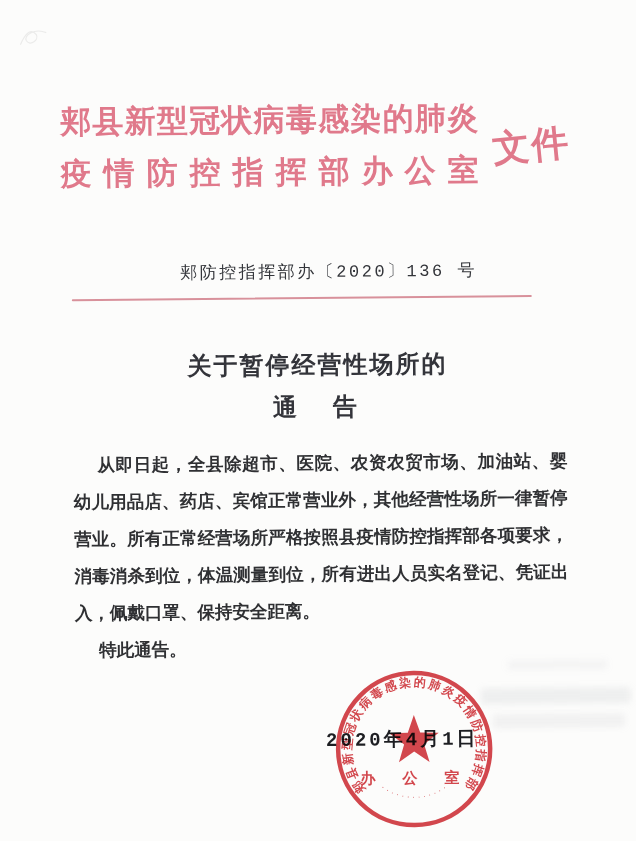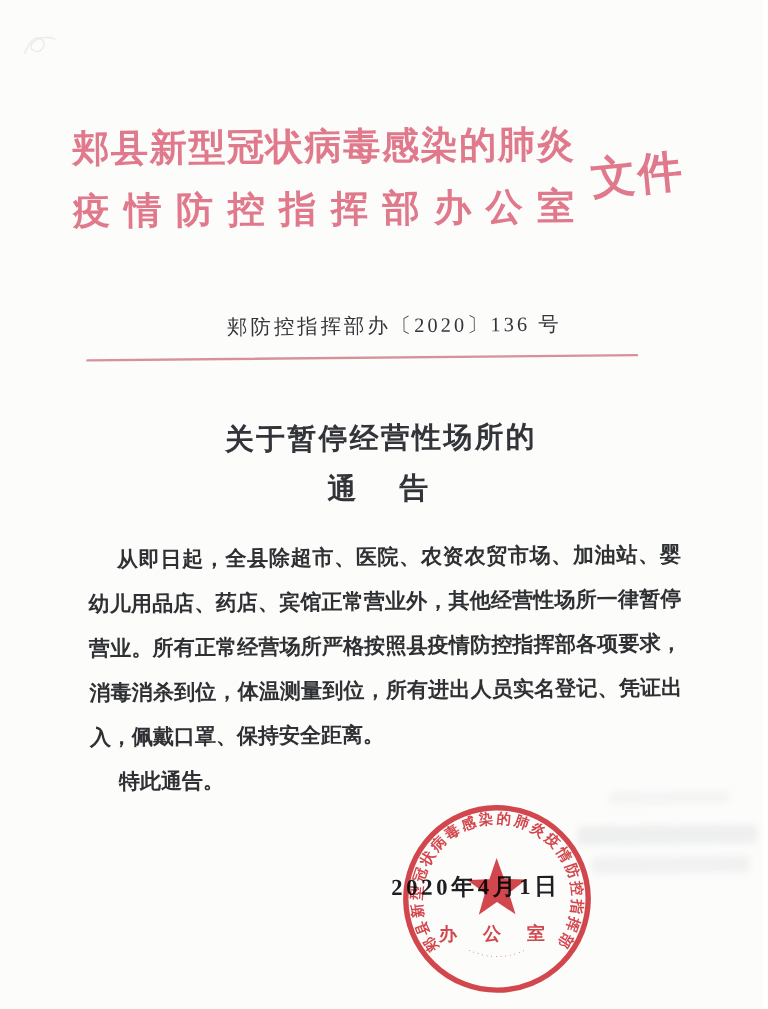--- a/index.html
+++ b/index.html
@@ -1,19 +1,19 @@
 <!DOCTYPE html>
 <html><head>
 <meta charset="utf-8">
 <style>
   html,body{margin:0;padding:0;background:#ffffff;}
   .page{
     position:relative;width:636px;height:841px;overflow:hidden;
     background:#fcfcfb;
-    font-family:Liberation Serif, serif;
+    font-family:Liberation Mono, monospace;
   }
   .tilt{position:absolute;inset:0;transform:rotate(-0.55deg);transform-origin:50% 50%;}
 
   
   .letterhead{
     position:absolute;top:96px;left:0;right:0;
     display:flex;justify-content:center;align-items:center;gap:14px;
   }
   .org-name{
     width:418px;color:#e0798b;font-weight:bold;

